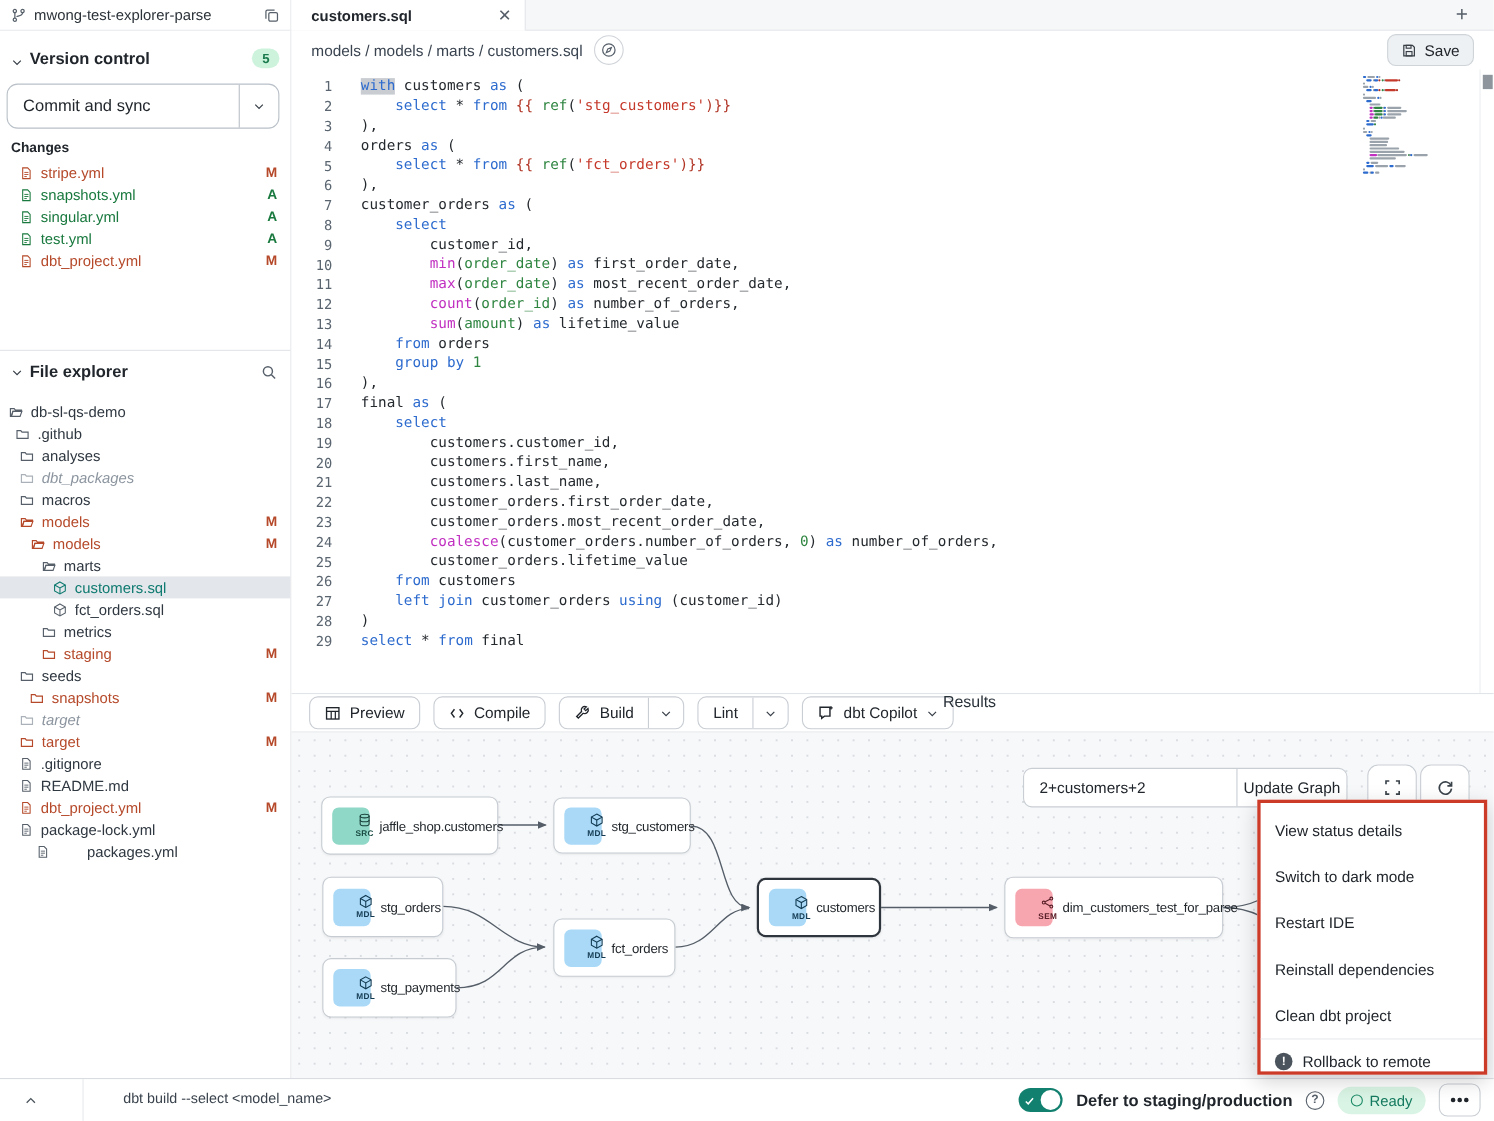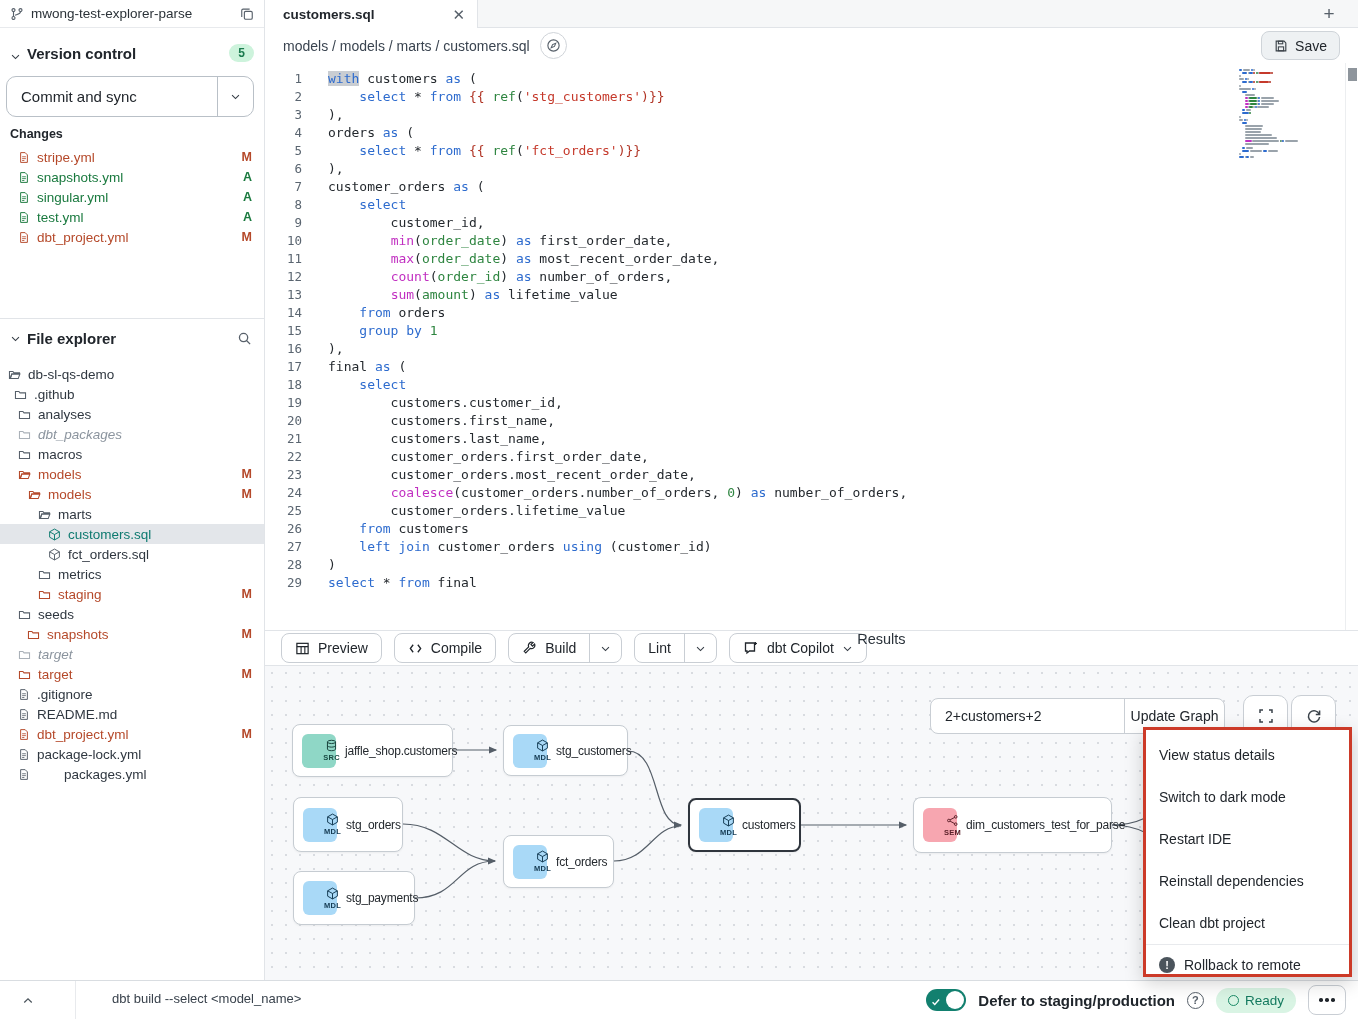--- a/index.html
+++ b/index.html
@@ -424,21 +424,21 @@
         </div>
         <div class="tree-row" style="padding-left: 18px;">
           <span class="icon">
             <svg width="12" height="13" viewBox="0 0 16 16">
               <path d="M3.5 1.5h6l3 3v10h-9z" fill="none" stroke="currentColor" stroke-width="1.3"></path>
               <path d="M5.5 7h5M5.5 9.5h5M5.5 12h3" stroke="currentColor" stroke-width="1.1"></path>
             </svg>
           </span>
           <span class="tl">package-lock.yml</span>
         </div>
-        <div class="tree-row" style="padding-left: 18px; gap: 34px;">
+        <div class="tree-row" style="padding-left: 33px; gap: 34px;">
           <span class="icon">
             <svg width="12" height="13" viewBox="0 0 16 16">
               <path d="M3.5 1.5h6l3 3v10h-9z" fill="none" stroke="currentColor" stroke-width="1.3"></path>
               <path d="M5.5 7h5M5.5 9.5h5M5.5 12h3" stroke="currentColor" stroke-width="1.1"></path>
             </svg>
           </span>
           <span class="tl">packages.yml</span>
         </div>
       </div>
   </aside>

